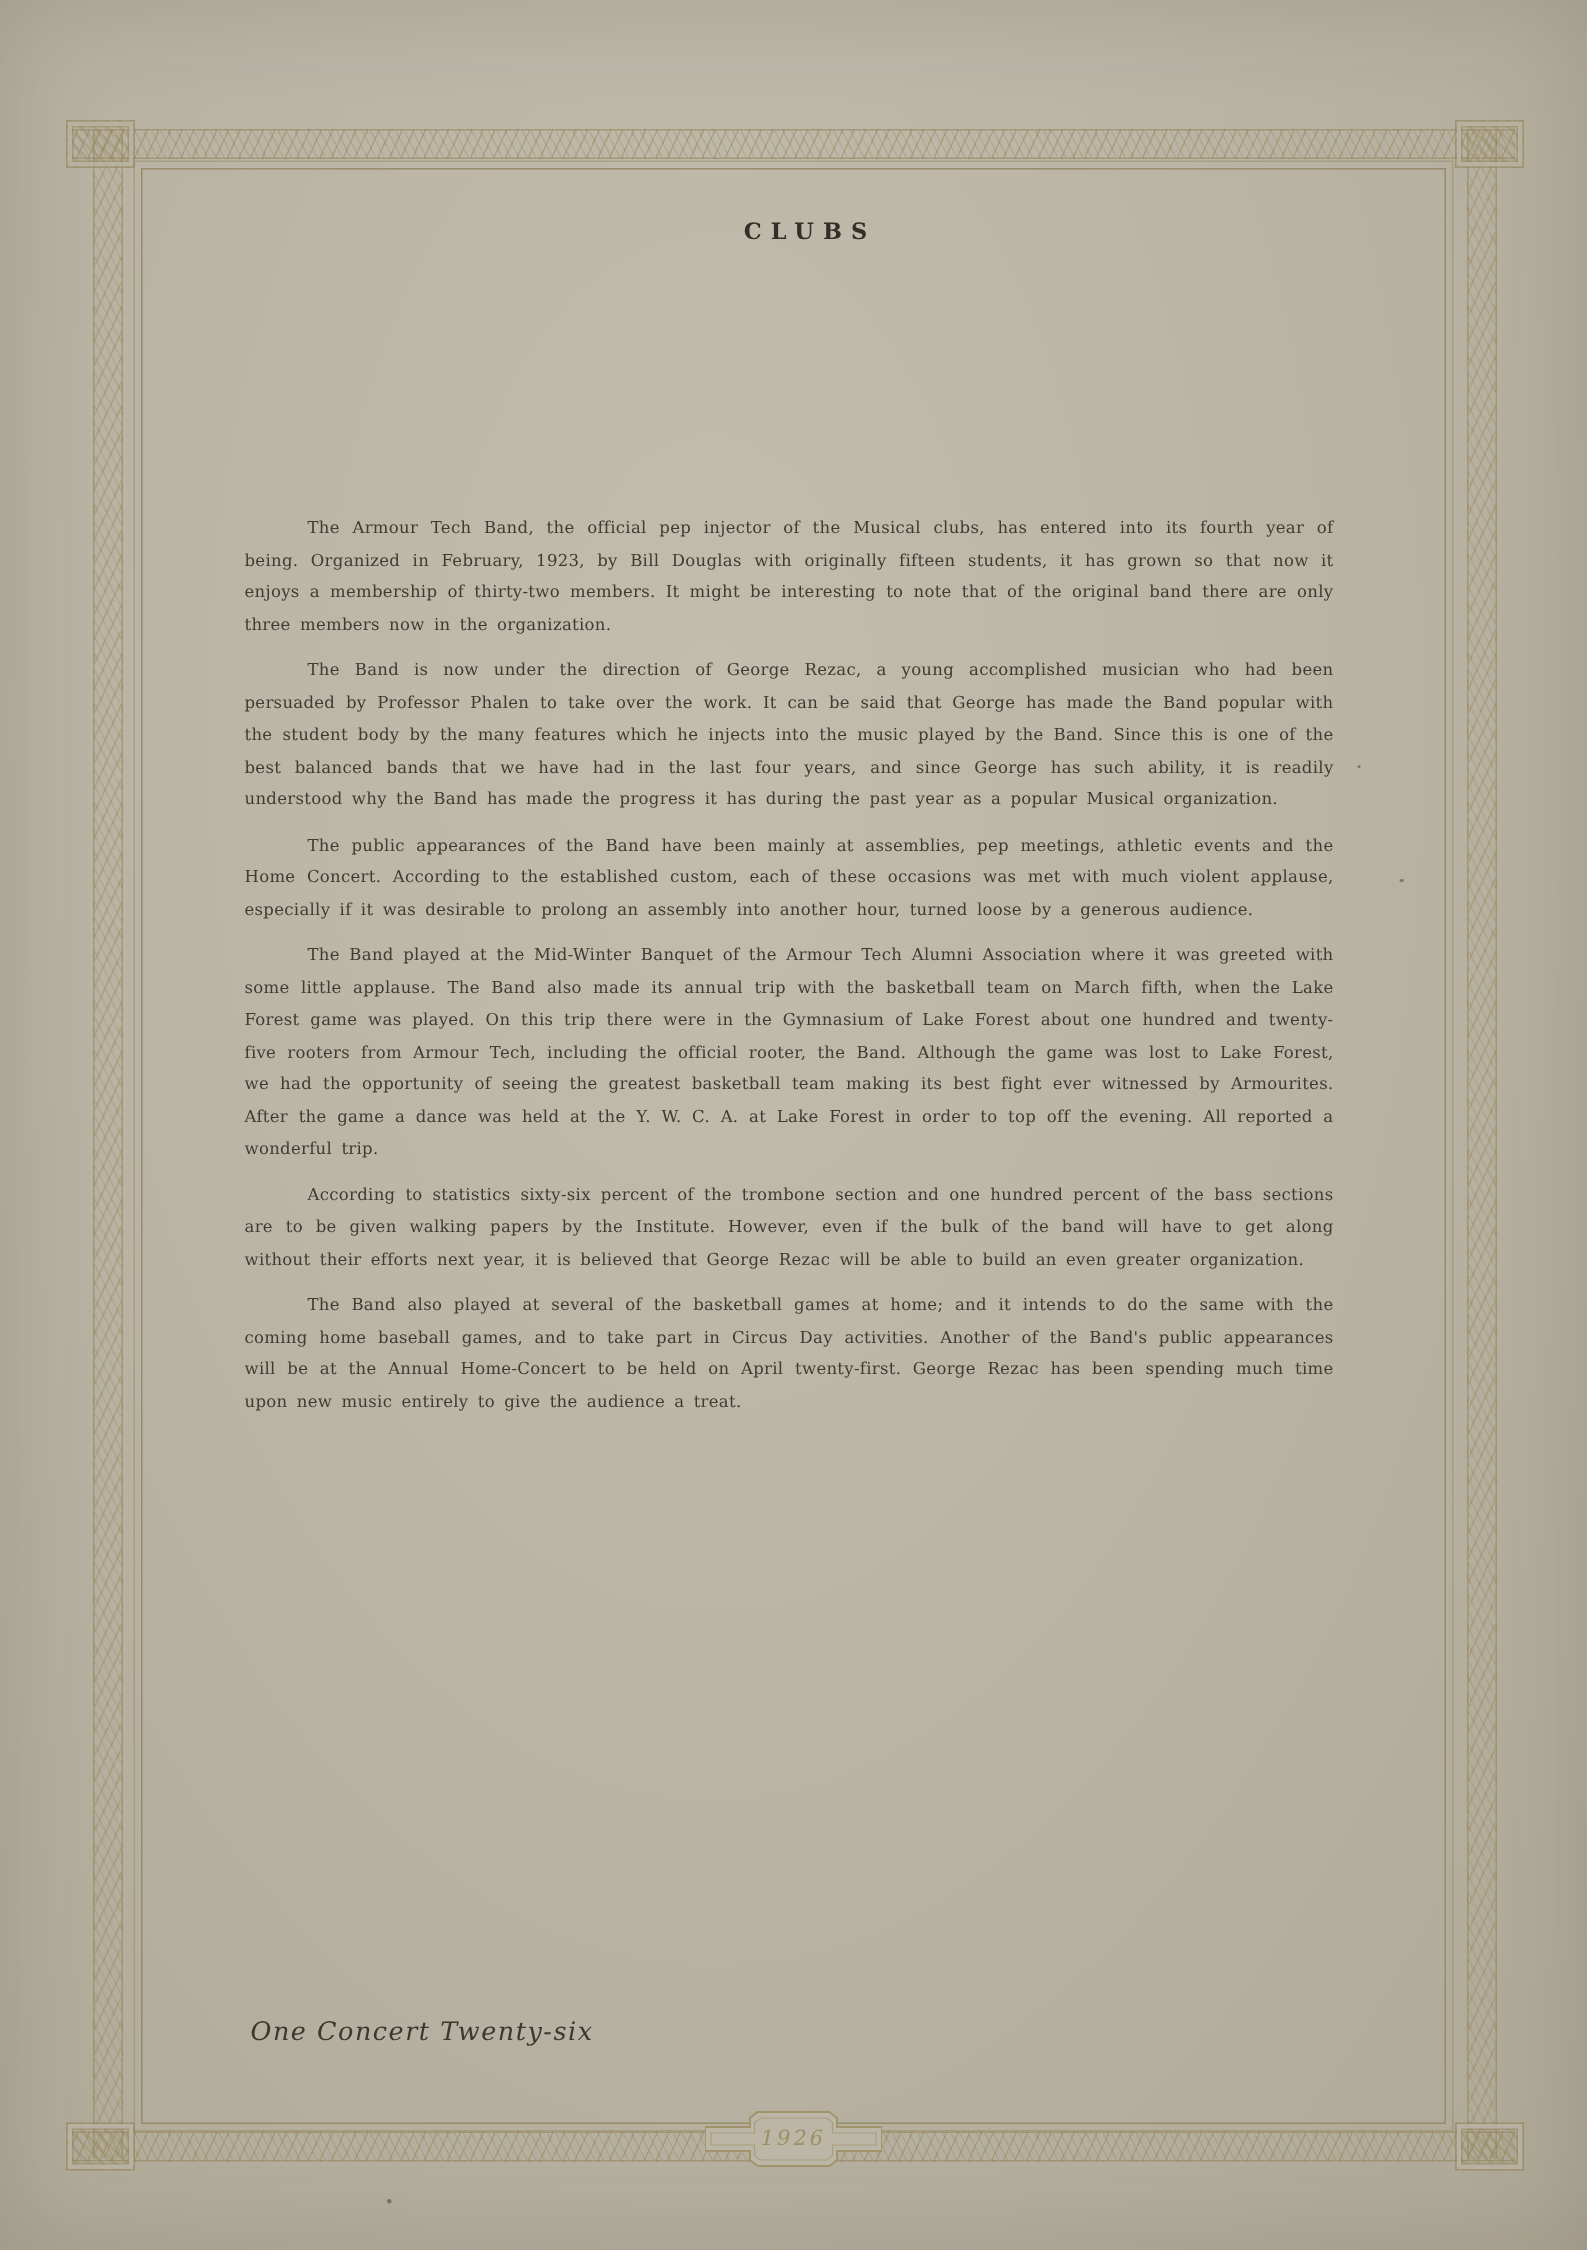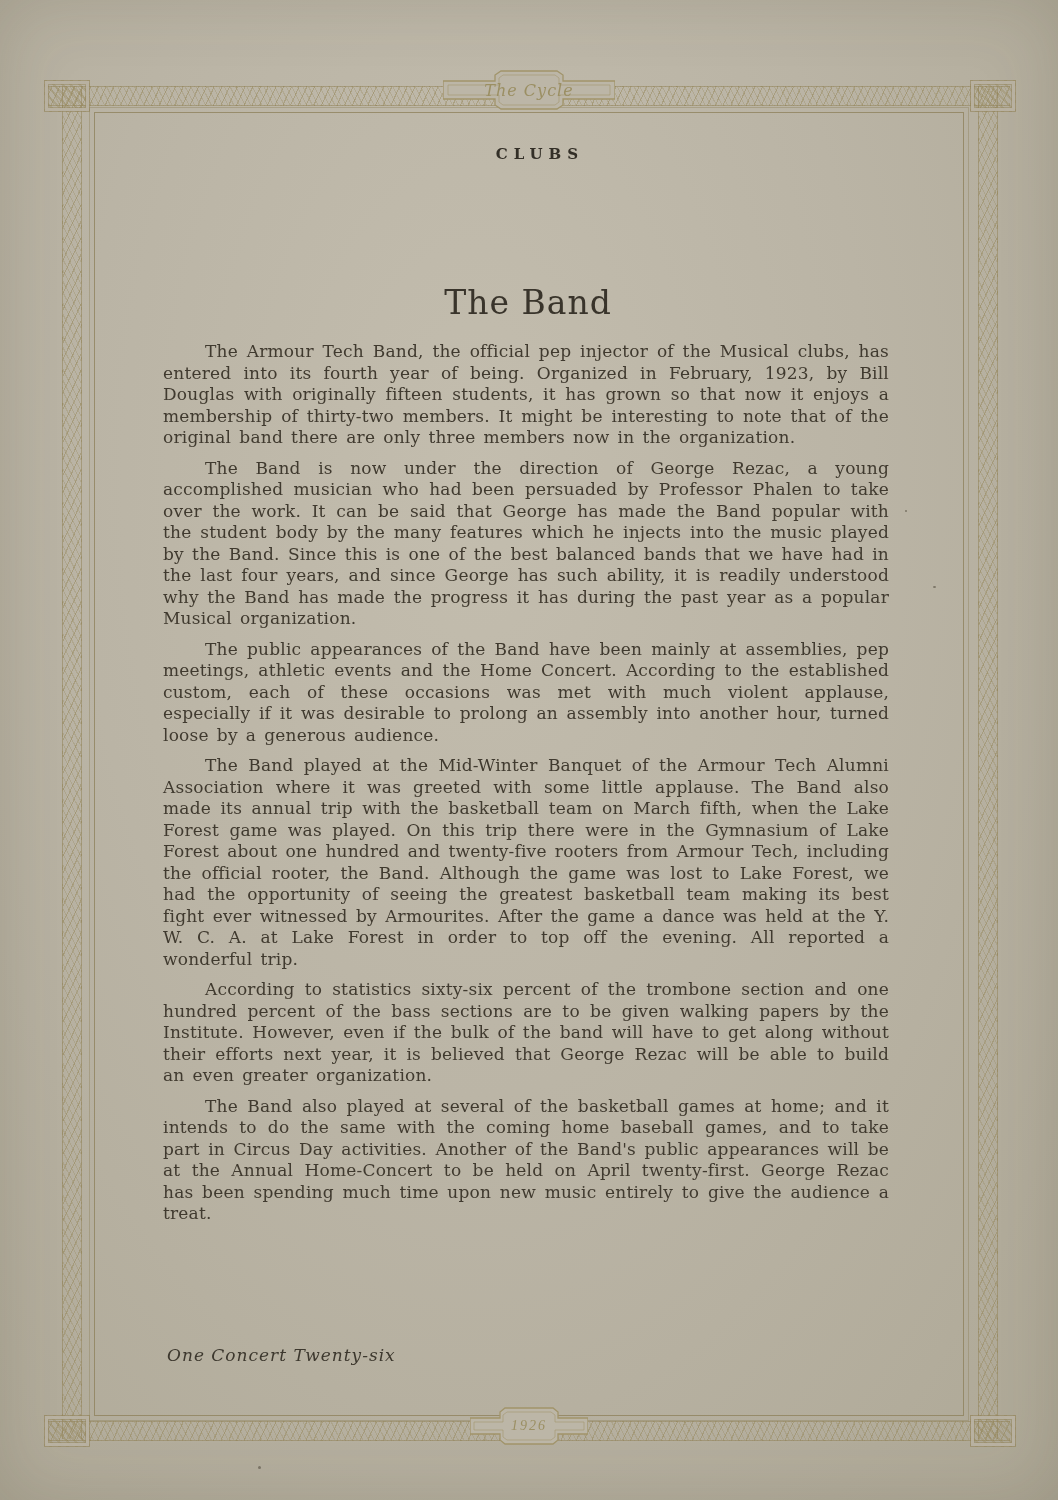--- a/index.html
+++ b/index.html
@@ -41,21 +41,21 @@
   .cartouche{position:absolute;}
   .cartouche svg{display:block;}
   .cartouche .label{
     position:absolute;inset:0;
     display:flex;align-items:center;justify-content:center;
     font-style:italic;color:#9b8f63;
     letter-spacing:1px;
   }
   #top-cartouche{left:443px;top:68px;width:172px;height:44px;}
   #top-cartouche .label{font-size:16px;}
-  #bottom-cartouche{left:470px;top:1406px;width:118px;height:40px;font-family:Liberation Serif, serif;}
+  #bottom-cartouche{left:470px;top:1406px;width:118px;height:40px;}
   #bottom-cartouche .label{font-size:14px;letter-spacing:2px;}
   
   .clubs-heading{
     position:absolute;left:94px;top:145px;width:892px;
     text-align:center;
     font-size:15px;font-weight:bold;letter-spacing:6px;
     color:#332f27;
   }
   .article-title{
     position:absolute;left:94px;top:286px;width:868px;
@@ -63,21 +63,21 @@
     font-size:33px;font-weight:normal;line-height:1;
     letter-spacing:1px;
     color:#39342b;
   }
   .article-body{
     position:absolute;left:163px;top:341px;width:726px;
     color:#403a2f;
   }
   .article-body p{
     margin:0 0 9px 0;
-    font-size:17px;line-height:21.5px;
+    font-size:11px;line-height:21.5px;
     text-align:justify;text-indent:42px;
     letter-spacing:0.2px;word-spacing:2.5px;
   }
   .page-number{
     position:absolute;left:167px;top:1345px;
     font-style:italic;font-size:17px;letter-spacing:1px;
     color:#3d382e;
   }
   .speck{position:absolute;border-radius:50%;background:#6b6558;opacity:.8;}
 </style>
@@ -91,38 +91,30 @@
   <div class="band v" style="left:62px;top:86px;height:1353px;"></div>
   <div class="band v" style="left:978px;top:86px;height:1353px;"></div>
 
   <div class="corner" style="left:44px;top:80px;"></div>
   <div class="corner" style="left:970px;top:80px;"></div>
   <div class="corner" style="left:44px;top:1415px;"></div>
   <div class="corner" style="left:970px;top:1415px;"></div>
 
   <div class="inner-rect"></div>
 
-  <div class="cartouche" id="top-cartouche">
-    <svg width="172" height="44" viewBox="0 0 172 44">
-      <polygon points="0,13 52,13 52,7 58,3 114,3 120,7 120,13 172,13 172,31 120,31 120,37 114,41 58,41 52,37 52,31 0,31" fill="#bcb6a7" stroke="#a1946a" stroke-width="1.3"></polygon>
-      <polygon points="5,17 56,17 56,10 60,7 112,7 116,10 116,17 167,17 167,27 116,27 116,34 112,37 60,37 56,34 56,27 5,27" fill="none" stroke="#a1946a" stroke-width="0.8" opacity="0.7"></polygon>
-    </svg>
-    <div class="label">The Cycle</div>
-  </div>
 
   <div class="cartouche" id="bottom-cartouche">
     <svg width="118" height="40" viewBox="0 0 118 40">
       <polygon points="0,12 30,12 30,6 35,2 83,2 88,6 88,12 118,12 118,28 88,28 88,34 83,38 35,38 30,34 30,28 0,28" fill="#bcb6a7" stroke="#a1946a" stroke-width="1.3"></polygon>
       <polygon points="4,16 33,16 33,9 37,6 81,6 85,9 85,16 114,16 114,24 85,24 85,31 81,34 37,34 33,31 33,24 4,24" fill="none" stroke="#a1946a" stroke-width="0.8" opacity="0.7"></polygon>
     </svg>
     <div class="label">1926</div>
   </div>
 
   <div class="clubs-heading">CLUBS</div>
-  <div class="article-title">The Band</div>
 
   <div class="article-body">
     <p>The Armour Tech Band, the official pep injector of the Musical clubs, has entered into its fourth year of being. Organized in February, 1923, by Bill Douglas with originally fifteen students, it has grown so that now it enjoys a membership of thirty-two members. It might be interesting to note that of the original band there are only three members now in the organization.</p>
     <p>The Band is now under the direction of George Rezac, a young accomplished musician who had been persuaded by Professor Phalen to take over the work. It can be said that George has made the Band popular with the student body by the many features which he injects into the music played by the Band. Since this is one of the best balanced bands that we have had in the last four years, and since George has such ability, it is readily understood why the Band has made the progress it has during the past year as a popular Musical organization.</p>
     <p>The public appearances of the Band have been mainly at assemblies, pep meetings, athletic events and the Home Concert. According to the established custom, each of these occasions was met with much violent applause, especially if it was desirable to prolong an assembly into another hour, turned loose by a generous audience.</p>
     <p>The Band played at the Mid-Winter Banquet of the Armour Tech Alumni Association where it was greeted with some little applause. The Band also made its annual trip with the basketball team on March fifth, when the Lake Forest game was played. On this trip there were in the Gymnasium of Lake Forest about one hundred and twenty-five rooters from Armour Tech, including the official rooter, the Band. Although the game was lost to Lake Forest, we had the opportunity of seeing the greatest basketball team making its best fight ever witnessed by Armourites. After the game a dance was held at the Y. W. C. A. at Lake Forest in order to top off the evening. All reported a wonderful trip.</p>
     <p>According to statistics sixty-six percent of the trombone section and one hundred percent of the bass sections are to be given walking papers by the Institute. However, even if the bulk of the band will have to get along without their efforts next year, it is believed that George Rezac will be able to build an even greater organization.</p>
     <p>The Band also played at several of the basketball games at home; and it intends to do the same with the coming home baseball games, and to take part in Circus Day activities. Another of the Band's public appearances will be at the Annual Home-Concert to be held on April twenty-first. George Rezac has been spending much time upon new music entirely to give the audience a treat.</p>
   </div>
 

